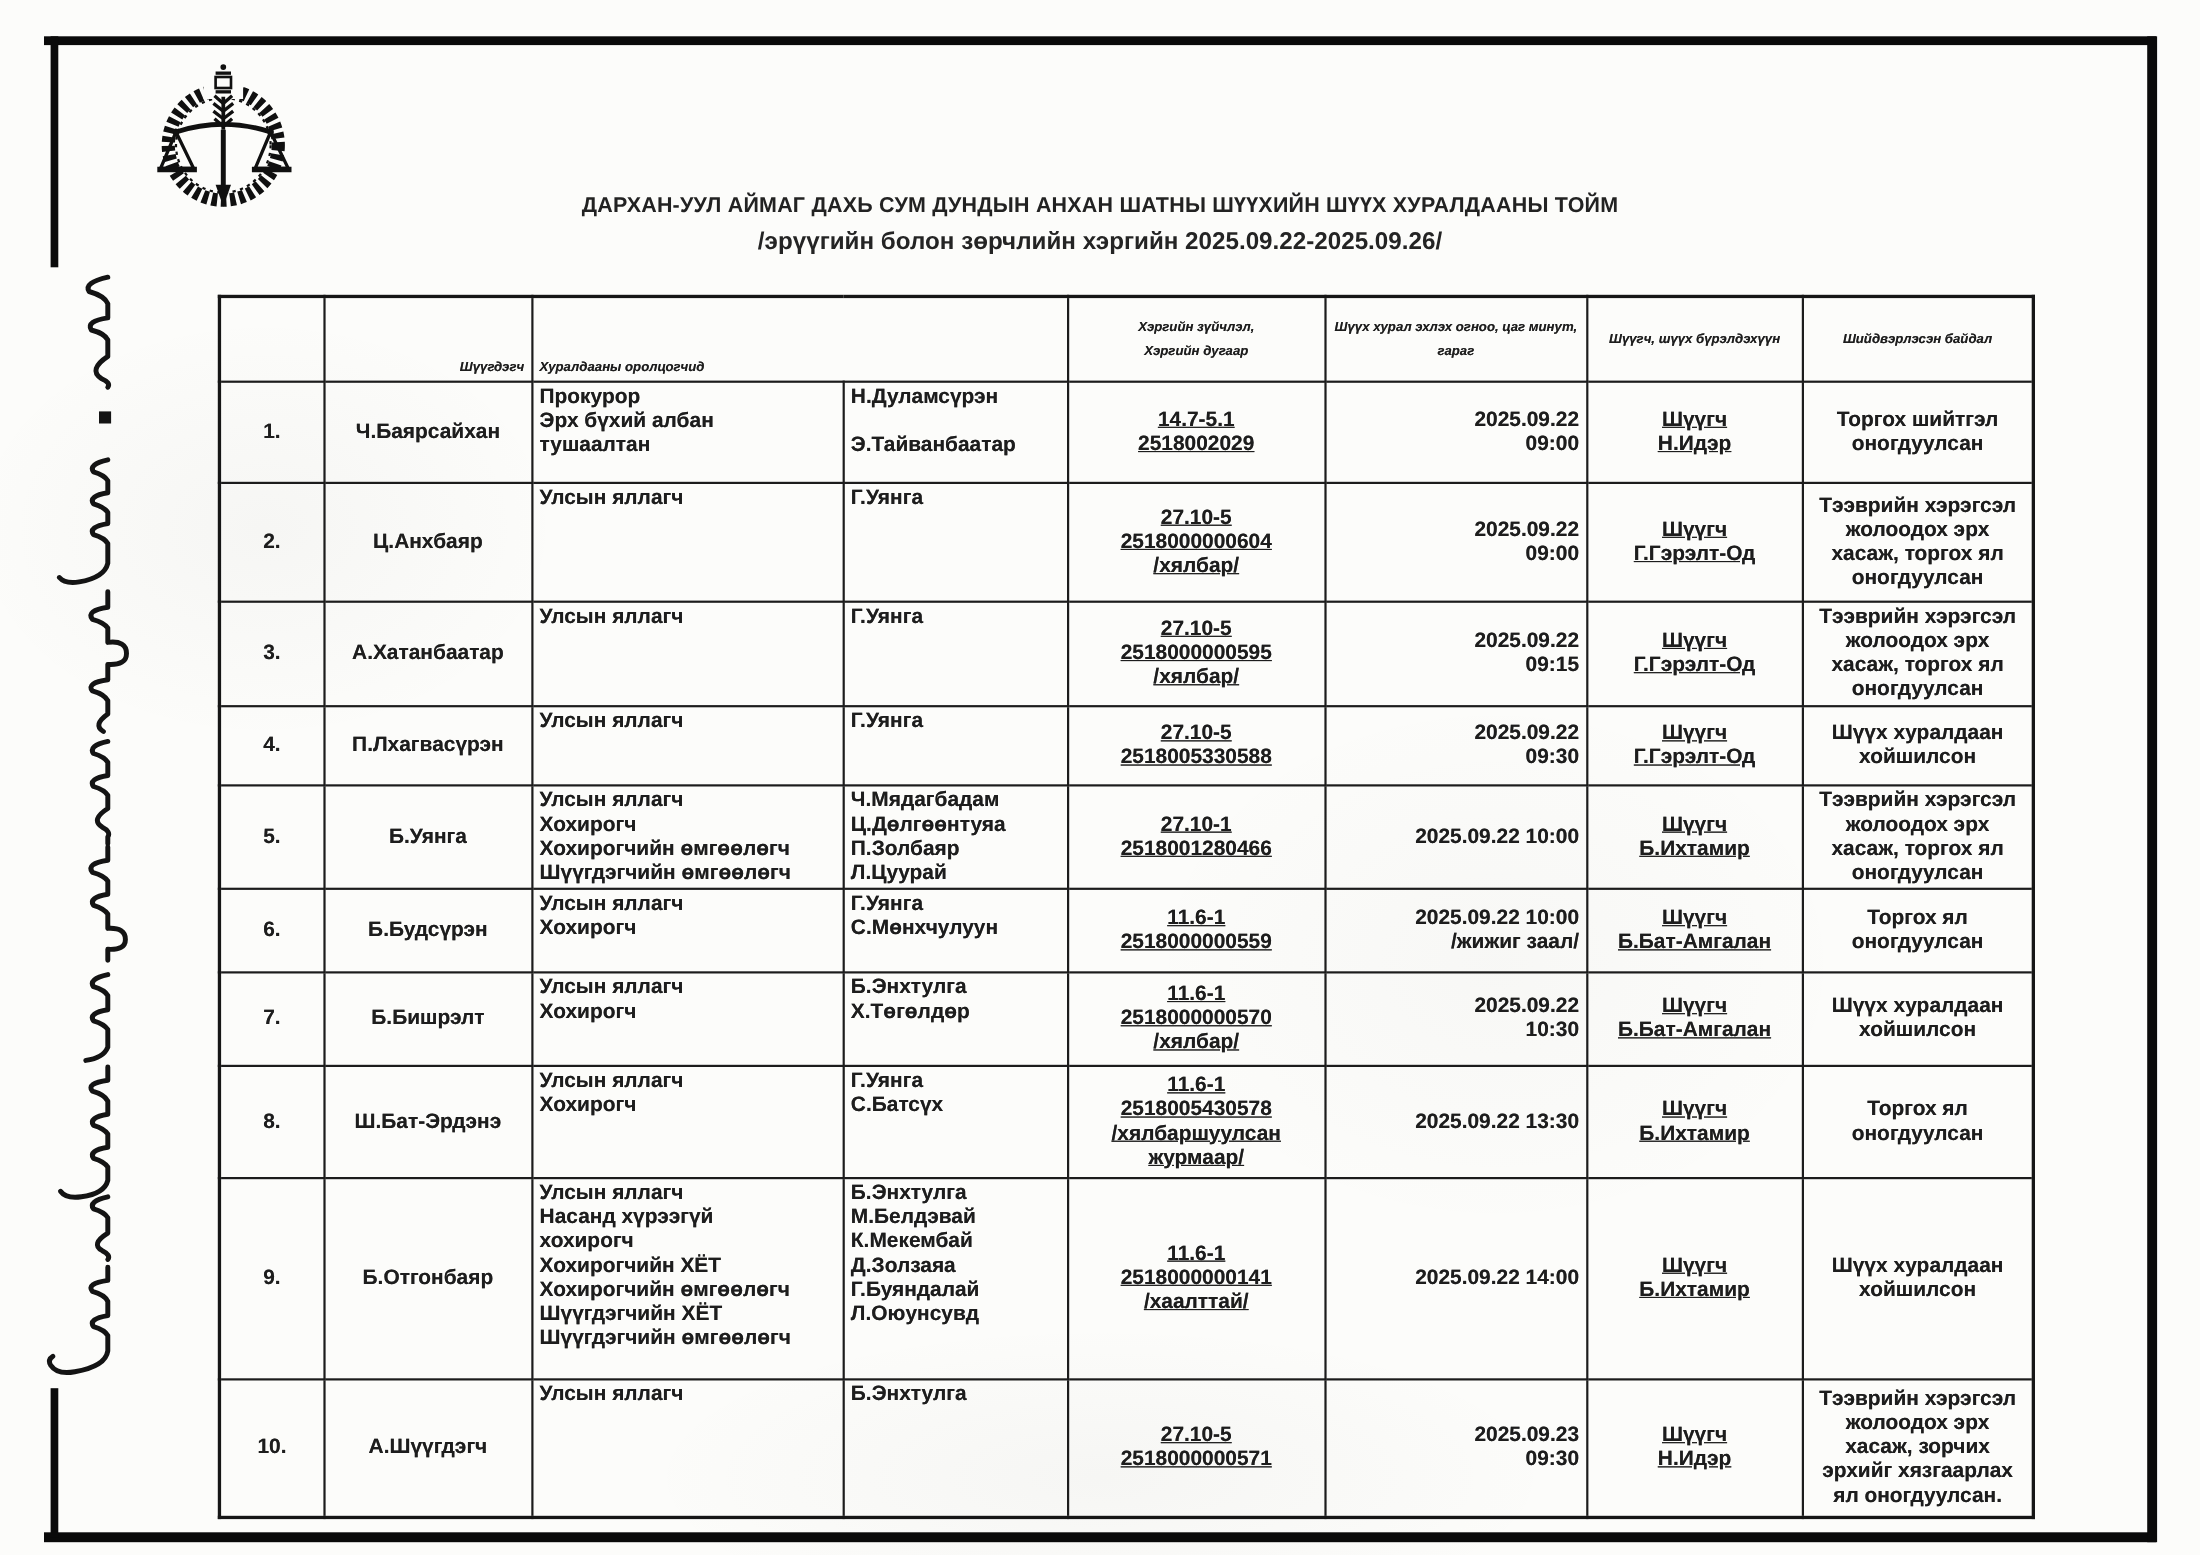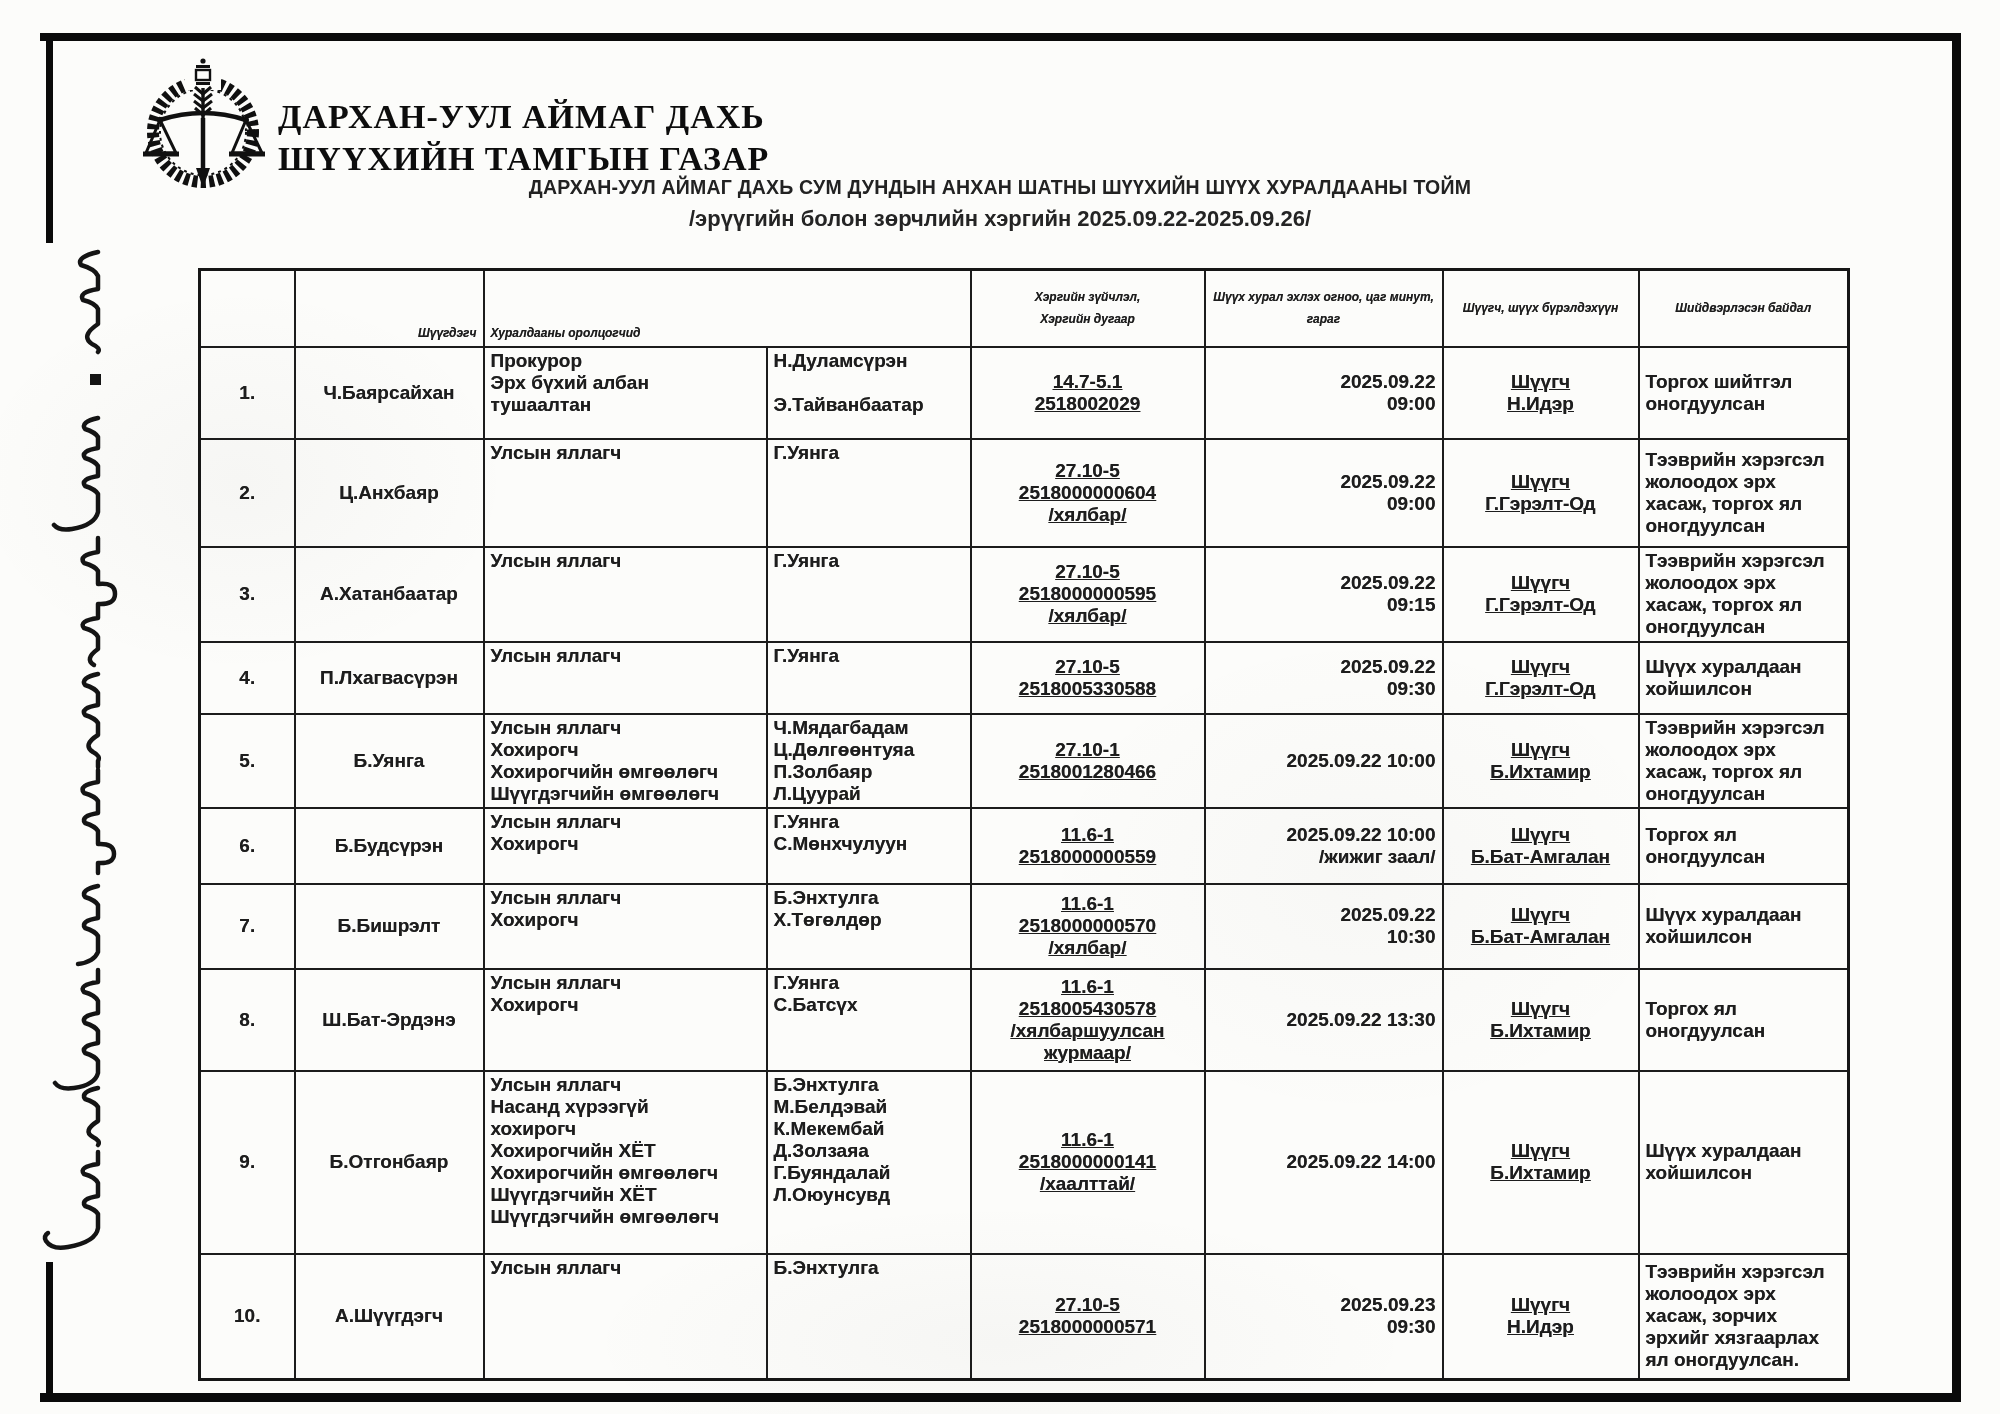--- a/index.html
+++ b/index.html
@@ -52,21 +52,21 @@
   tbody tr:nth-child(8){height:102px;}
   tbody tr:nth-child(9){height:183px;}
   tbody tr:nth-child(10){height:126px;}
   td.col-num{text-align:center;vertical-align:middle;}
   td.col-defendant{text-align:center;vertical-align:middle;}
   td.col-roles{text-align:left;vertical-align:top;padding-top:4px;padding-left:10px;}
   td.col-names{text-align:left;vertical-align:top;padding-top:4px;padding-left:10px;margin-top:12px;}
   td.col-case{text-align:center;vertical-align:middle;text-decoration:underline;}
   td.col-datetime{text-align:right;vertical-align:middle;}
   td.col-judge{text-align:center;vertical-align:middle;text-decoration:underline;}
-  td.col-result{vertical-align:middle;}
+  td.col-result{text-align:center;vertical-align:middle;}
 </style>
 </head>
 <body>
 
 <div id="page">
 
   <div class="frame" style="left:40px;top:33px;width:1920px;height:8px;"></div>
   <div class="frame" style="left:40px;top:1393px;width:1920px;height:9px;"></div>
   <div class="frame" style="left:1952px;top:33px;width:9px;height:1369px;"></div>
   <div class="frame" style="left:46px;top:33px;width:7px;height:210px;"></div>
@@ -104,22 +104,20 @@
 
     <path d="M22 64 L8 97 L38 97 Z" fill="none" stroke="#101010" stroke-width="3"></path>
     <path d="M5 98 H41" stroke="#101010" stroke-width="5"></path>
     <path d="M108 64 L94 97 L124 97 Z" fill="none" stroke="#101010" stroke-width="3"></path>
     <path d="M91 98 H127" stroke="#101010" stroke-width="5"></path>
 
     <path d="M65 62 V114" stroke="#101010" stroke-width="4.5"></path>
     <polygon points="65,132 58,112 72,112" fill="#101010"></polygon>
   </svg>
 
-  <div class="org-title">ДАРХАН-УУЛ АЙМАГ ДАХЬ
-ШҮҮХИЙН ТАМГЫН ГАЗАР</div>
 
   <div class="doc-titles">
     <div class="doc-title">ДАРХАН-УУЛ АЙМАГ ДАХЬ СУМ ДУНДЫН АНХАН ШАТНЫ ШҮҮХИЙН ШҮҮХ ХУРАЛДААНЫ ТОЙМ</div>
     <div class="doc-subtitle">/эрүүгийн болон зөрчлийн хэргийн 2025.09.22-2025.09.26/</div>
   </div>
 
   <table class="sched">
     <colgroup>
       <col style="width:95px">
         <col style="width:189px">

